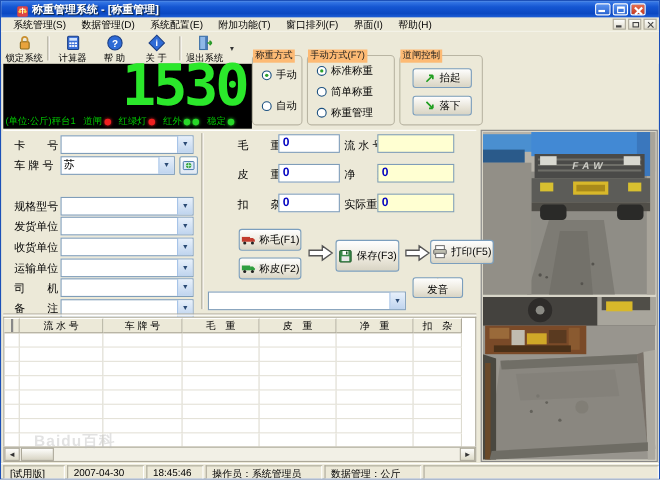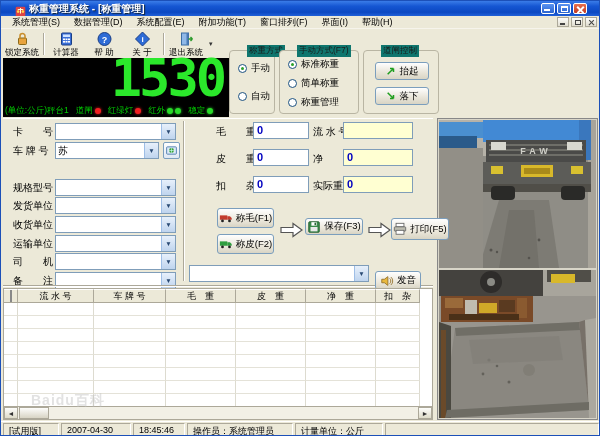--- a/index.html
+++ b/index.html
@@ -53,21 +53,21 @@
     font-family:"DejaVu Sans Mono", monospace; font-weight:bold; font-size:52px;
     line-height:52px; color:#2BE82B; letter-spacing:-3px; }
   #led-strip { position:absolute; left:0; bottom:0; width:100%; height:13px;
     display:flex; align-items:center; font-size:8.5px; color:#00CC00; padding:0 2px; }
   #led-unit { white-space:nowrap; }
   .ind { display:flex; align-items:center; margin-left:7px; gap:2px; white-space:nowrap; }
   .dot { width:6px; height:6px; border-radius:50%; }
 
   
   .group { position:absolute; border:1px solid #b9b5a3; border-radius:4px; background:#ECE9D8; }
-  .gtitle { position:absolute; top:-6px; left:17px; background:#0f766e; padding:0 2px;
+  .gtitle { position:absolute; top:-6px; left:0; background:#fdba74; padding:0 2px;
     font-size:8.5px; color:#1a1a1a; white-space:nowrap; }
   .radio-row { display:flex; align-items:center; gap:4px; padding-left:8px; }
   .radio { width:9px; height:9px; border-radius:50%; border:1px solid #1c5180; background:#fff; position:relative; flex:0 0 auto; }
   .radio.sel::after { content:''; position:absolute; left:2px; top:2px; right:2px; bottom:2px; border-radius:50%; background:#2BA02B; }
   .radio-lbl { font-size:9.5px; color:#000; white-space:nowrap; }
   .gatebtn { position:absolute; left:11px; width:54px; height:18px;
     background:linear-gradient(#fefefe,#e8e4d8 60%,#d8d4c4); border:1px solid #7b9ebd; border-radius:3px;
     display:flex; align-items:center; justify-content:center; gap:4px; font-size:9.5px; }
   .gatebtn svg { width:10px; height:10px; }
 
@@ -113,21 +113,21 @@
   .td { border-right:1px solid #dddbd0; border-bottom:1px solid #e4e2d8; }
   #hscroll { position:absolute; left:2px; top:405px; width:430px; height:14px;
     background:#F2F0E6; border:1px solid #aca899; display:flex; align-items:stretch; }
   .sc-arrow { width:14px; background:linear-gradient(#fdfdfb,#dedbc9); border:1px solid #aca899;
     font-size:7px; color:#333; display:flex; align-items:center; justify-content:center; }
   .sc-thumb { width:30px; margin-left:1px; background:linear-gradient(#fdfdfb,#d8d4c4); border:1px solid #aca899; }
   .sc-fill { flex:1; }
 
   
   #camera { position:absolute; left:436px; top:117px; width:161px; height:302px;
-    border:1px solid #888; background:#d8d5c8; }
+    border:1px solid #888; background:#d8d5c8;font-style:italic; }
   .cam { position:absolute; left:1px; width:157px; height:148px; overflow:hidden; }
   .cam svg { width:100%; height:100%; display:block; }
 
   
   #statusbar { position:absolute; left:0; top:420px; width:600px; height:16px;
     background:#ECE9D8; border-top:1px solid #fff; display:flex; gap:2px; padding:1px 2px; }
   .sb-cell { border:1px solid; border-color:#aca899 #fff #fff #aca899; font-size:9px;
     color:#000; padding:1px 0 0 5px; white-space:nowrap; overflow:hidden; }
 
   #watermark { position:absolute; left:30px; top:391px; font-size:14px; font-weight:bold;
@@ -409,21 +409,21 @@
         <circle cx="4" cy="11.3" r="1.6" fill="#222"></circle>
         <circle cx="12" cy="11.3" r="1.6" fill="#222"></circle>
       </svg>
     <span>称皮(F2)</span>
   </div>
   <span class="flowarrow" style="left:278px; top:221px;">
     <svg viewBox="0 0 24 16">
         <path d="M2 5.5h12V1.5l9 6.5-9 6.5v-4H2z" fill="#fff" stroke="#555" stroke-width="1.2"></path>
       </svg>
   </span>
-  <div class="actbtn" style="left:304px; top:217px; width:58px; height:17px;">
+  <div class="actbtn" style="left:304px; top:217px; width:58px; height:29px;">
     <svg viewBox="0 0 16 16">
         <rect x="2" y="2" width="12" height="12" rx="1" fill="#3A8A4A" stroke="#1e5a2a"></rect>
         <rect x="5" y="2.5" width="6" height="4" fill="#fff"></rect>
         <rect x="8.6" y="3" width="1.6" height="3" fill="#1e5a2a"></rect>
         <rect x="4" y="8" width="8" height="5" fill="#E8E8E8"></rect>
       </svg>
     <span>保存(F3)</span>
   </div>
   <span class="flowarrow" style="left:366px; top:221px;">
     <svg viewBox="0 0 24 16">
@@ -436,21 +436,21 @@
         <rect x="1.5" y="5.5" width="13" height="5" rx="1" fill="#BDBDB0" stroke="#666"></rect>
         <rect x="3.5" y="9.5" width="9" height="4.5" fill="#fff" stroke="#666"></rect>
       </svg>
     <span>打印(F5)</span>
   </div>
 
   <div class="combo" style="left:188px; top:264px; width:180px;">
     <span class="val"></span>
     <span class="drop">▼</span>
   </div>
-  <div class="actbtn" style="left:374px; top:270px; width:46px; height:19px;">
+  <div class="actbtn" style="left:374px; top:251px; width:46px; height:19px;flex-direction:column;">
     <svg viewBox="0 0 16 16">
         <path d="M2 6h3l4-3v10l-4-3H2z" fill="#E8B83D" stroke="#93702a"></path>
         <path d="M11 5a4 4 0 0 1 0 6" stroke="#93702a" fill="none"></path>
         <path d="M12.5 3.5a6 6 0 0 1 0 9" stroke="#93702a" fill="none"></path>
       </svg>
     <span>发音</span>
   </div>
 
   <div id="table">
     <div id="thead">
@@ -616,17 +616,17 @@
         <path d="M8 140 L150 132 L150 140 L6 148 Z" fill="#6e6c64"></path>
       </svg>
     </div>
   </div>
 
   <div id="statusbar">
     <span class="sb-cell" style="width:56px;">[试用版]</span>
     <span class="sb-cell" style="width:70px;">2007-04-30</span>
     <span class="sb-cell" style="width:52px;">18:45:46</span>
     <span class="sb-cell" style="width:106px;">操作员：系统管理员</span>
-    <span class="sb-cell" style="width:88px;">计量单位：公斤</span>
+    <span class="sb-cell" style="width:88px;">数据管理：公斤</span>
     <span class="sb-cell" style="flex:1;"></span>
   </div>
 
 </div>
 
 </body></html>

